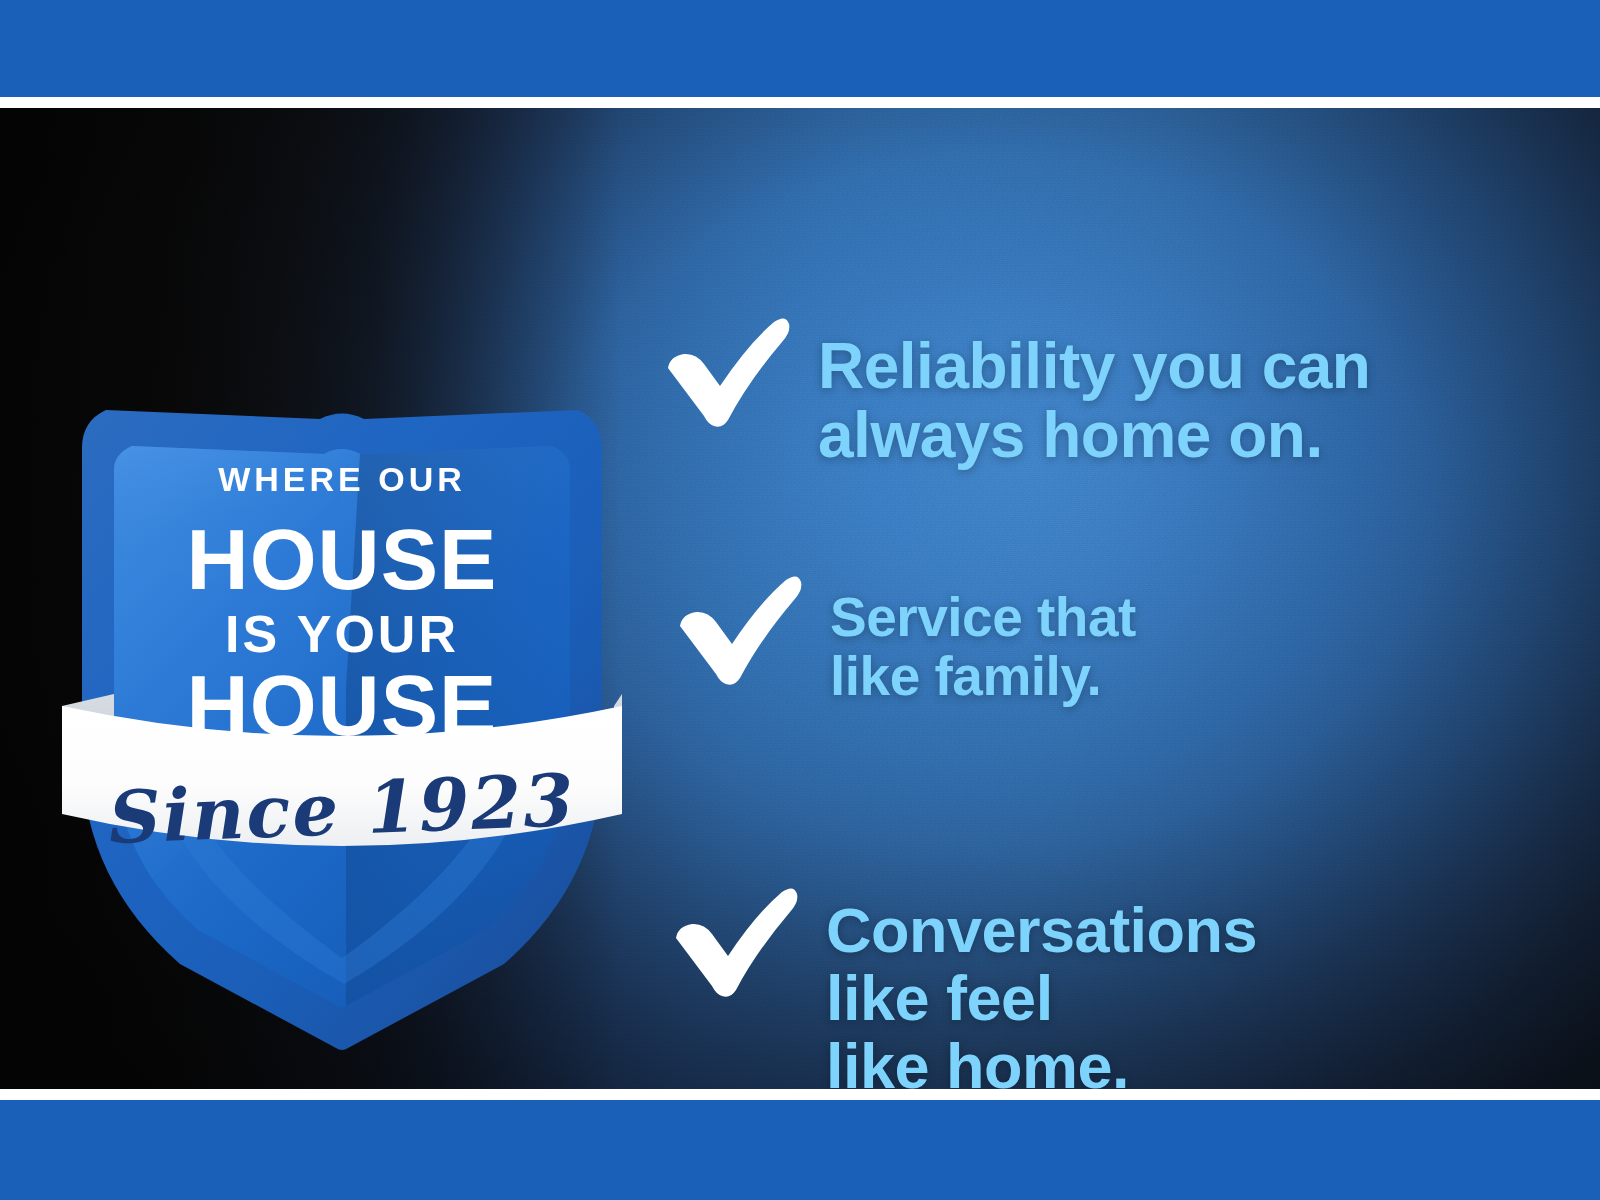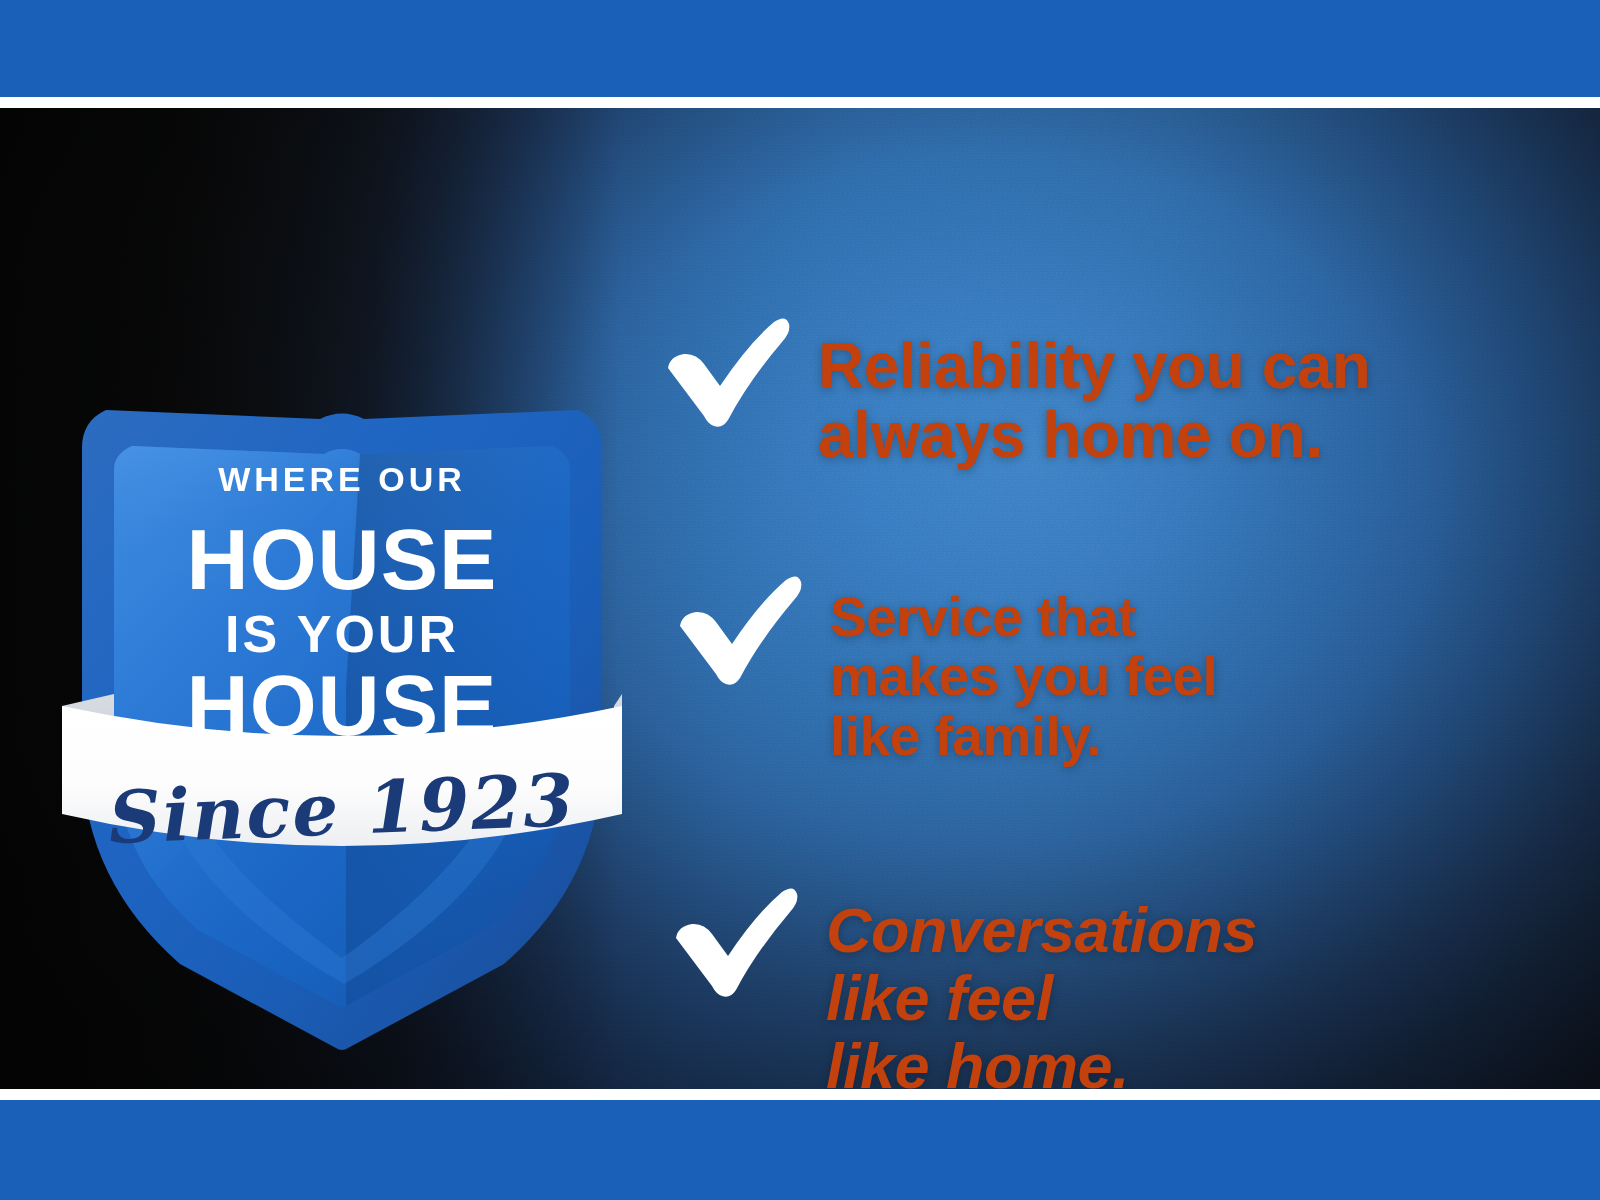--- a/index.html
+++ b/index.html
@@ -111,27 +111,27 @@
     width:880px; height:981px;
   }
   .bullet {
     position:absolute;
     display:flex;
     align-items:flex-start;
     gap:26px;
   }
   .bullet-1 { left:0px;  top:100px; }
   .bullet-2 { left:12px; top:358px; }
-  .bullet-3 { left:8px;  top:670px;font-style:italic; }
+  .bullet-3 { left:8px;  top:670px; }
 
   .check { flex:0 0 auto; width:132px; height:112px; }
   .check svg { display:block; width:100%; height:100%; }
 
   .bullet-text {
-    color:#c2410c;
+    color:#7dd3fc;
     font-weight:bold;
     font-size:64px;
     line-height:1.08;
     letter-spacing:-0.5px;
     text-shadow:0 2px 10px rgba(0,0,0,.28);
   }
   .bullet-1 .bullet-text { padding-top:16px; }
   .bullet-2 .bullet-text { padding-top:14px; font-size:55px; }
   .bullet-3 .bullet-text { padding-top:10px; font-size:63px; }
   .bullet-text .ln { display:block; white-space:nowrap; }
@@ -258,21 +258,20 @@
       </div>
 
       <div class="bullet bullet-2">
         <div class="check">
           <svg viewBox="0 0 132 112" xmlns="http://www.w3.org/2000/svg">
             <path d="M8 52 Q10 40 24 38 Q36 37 44 48 L60 70 Q88 28 114 6 Q126 -2 129 8 Q131 16 122 26 Q88 66 68 104 Q62 113 54 110 Q48 108 44 100 Z" fill="#FFFFFF"></path>
           </svg>
         </div>
         <div class="bullet-text">
           <span class="ln">Service that</span>
-          <span class="ln">makes you feel</span>
           <span class="ln">like family.</span>
         </div>
       </div>
 
       <div class="bullet bullet-3">
         <div class="check">
           <svg viewBox="0 0 132 112" xmlns="http://www.w3.org/2000/svg">
             <path d="M8 52 Q10 40 24 38 Q36 37 44 48 L60 70 Q88 28 114 6 Q126 -2 129 8 Q131 16 122 26 Q88 66 68 104 Q62 113 54 110 Q48 108 44 100 Z" fill="#FFFFFF"></path>
           </svg>
         </div>

